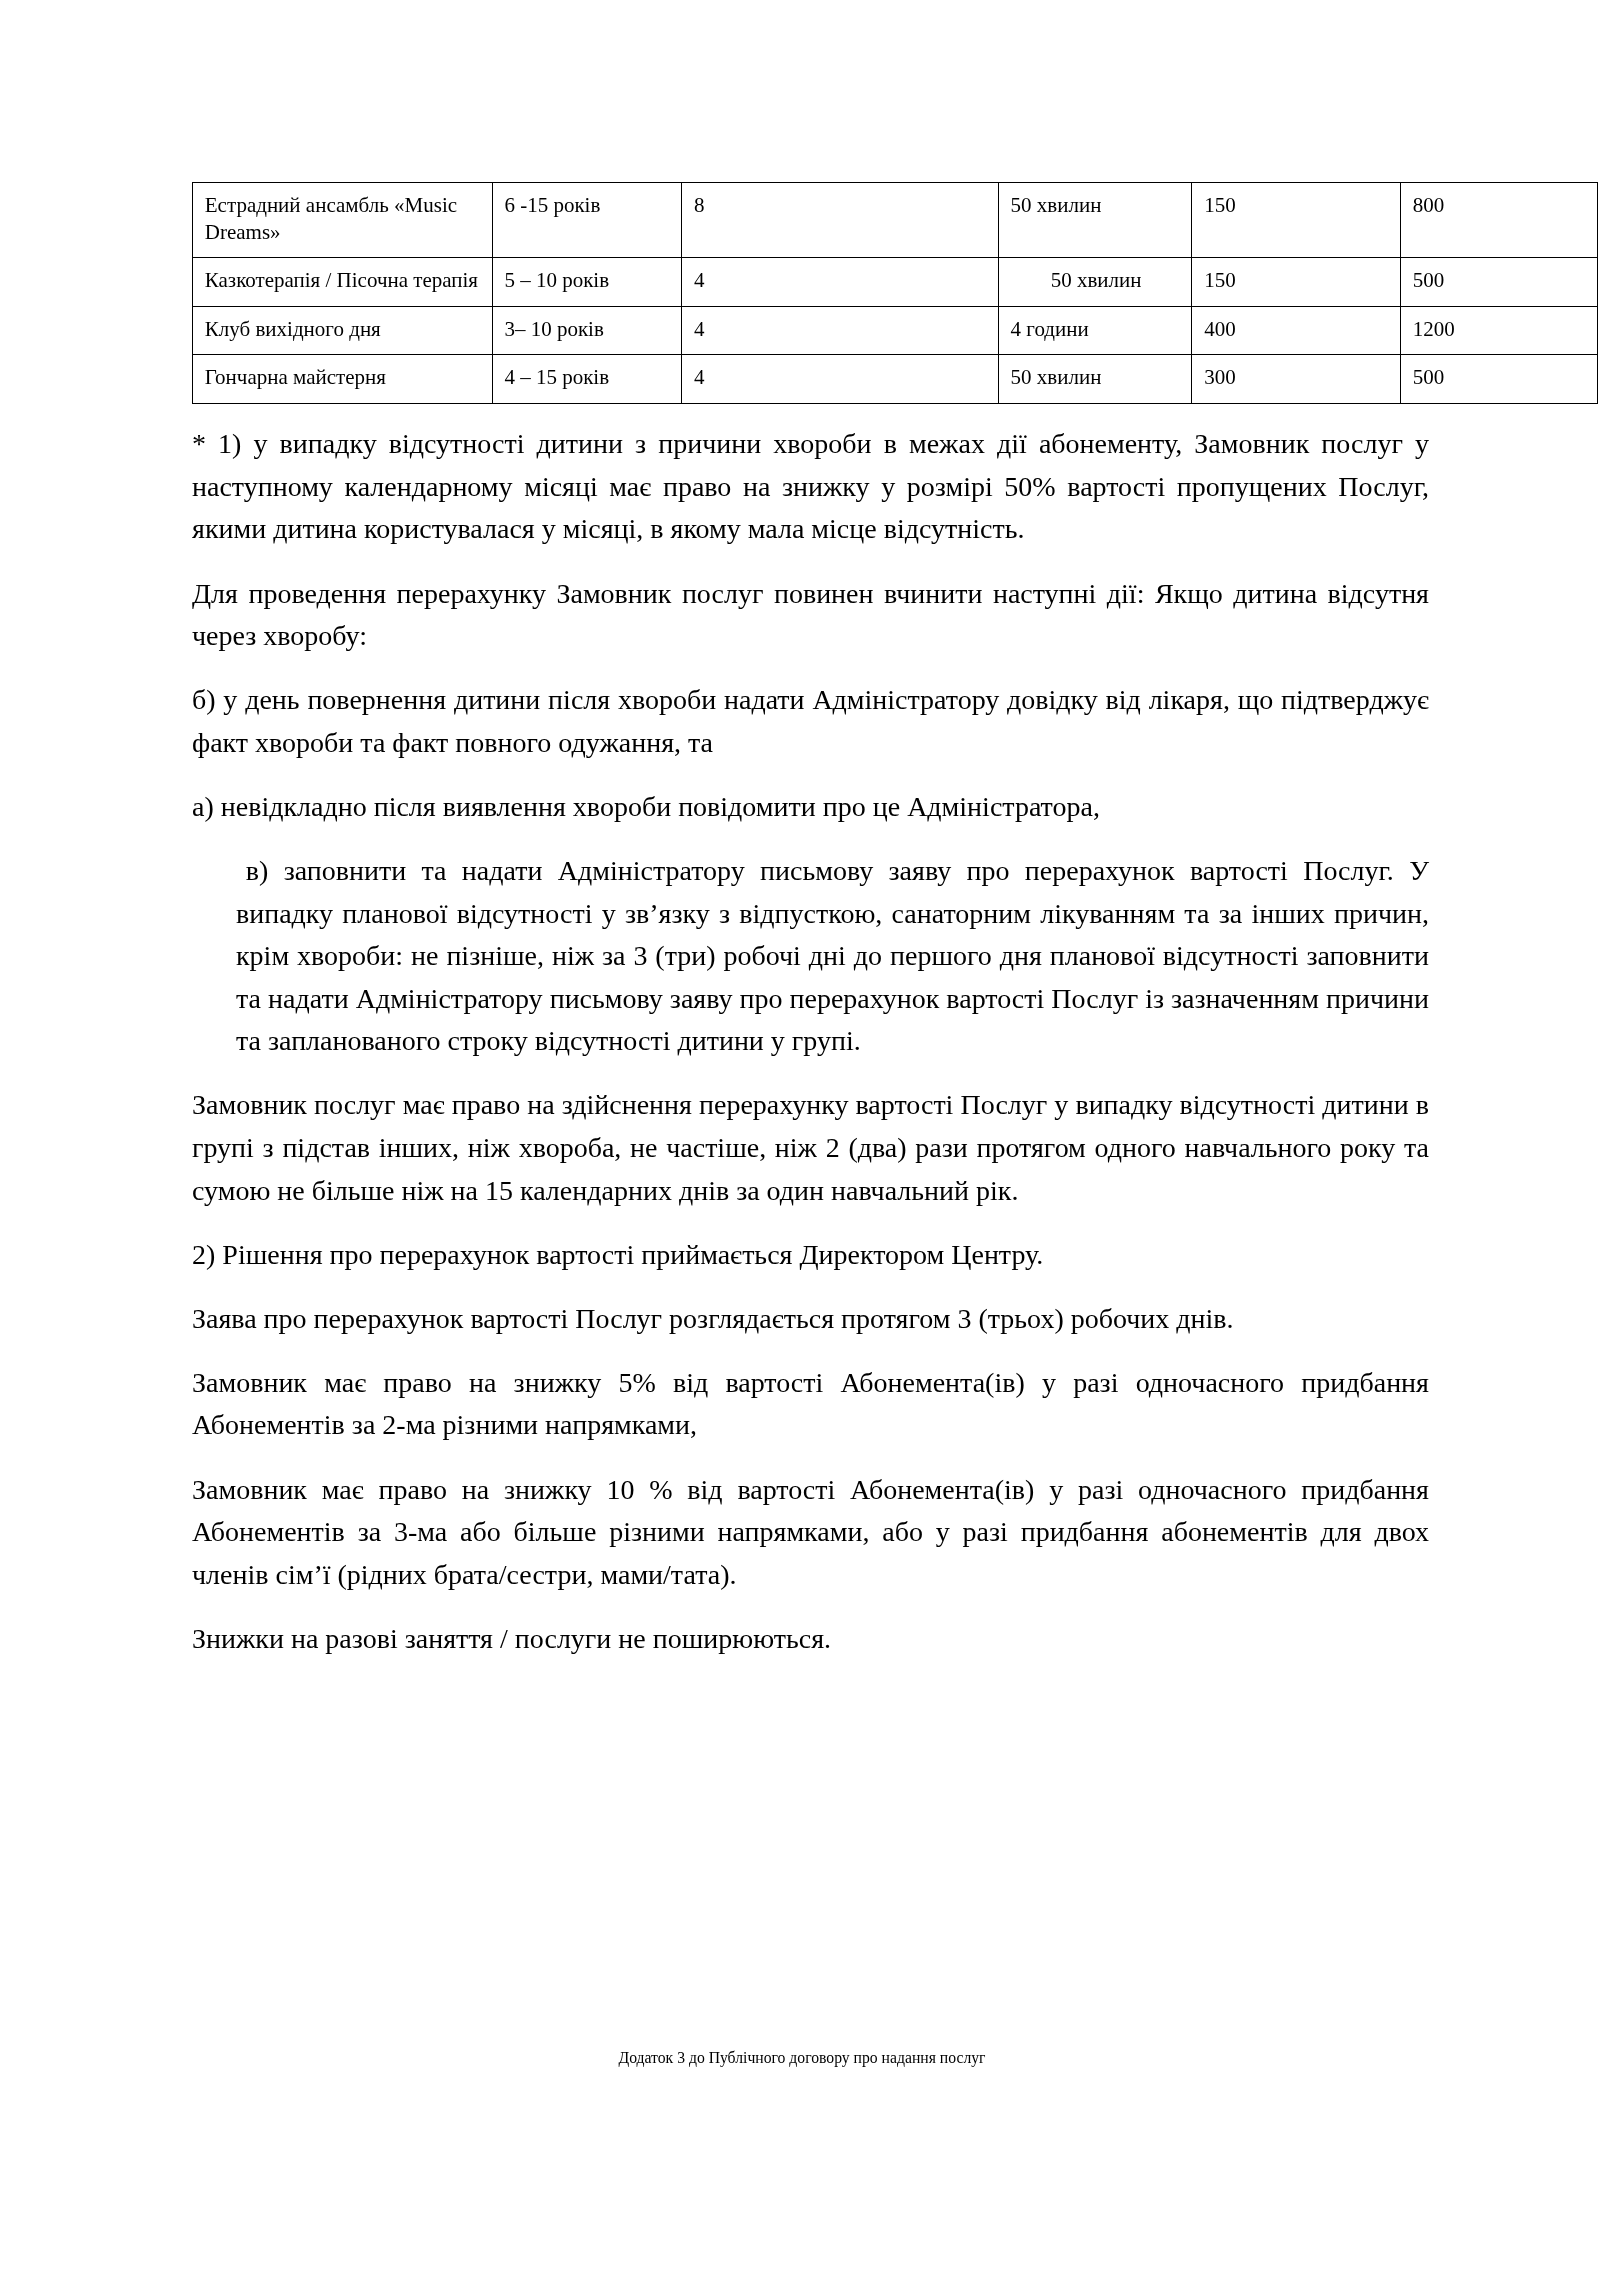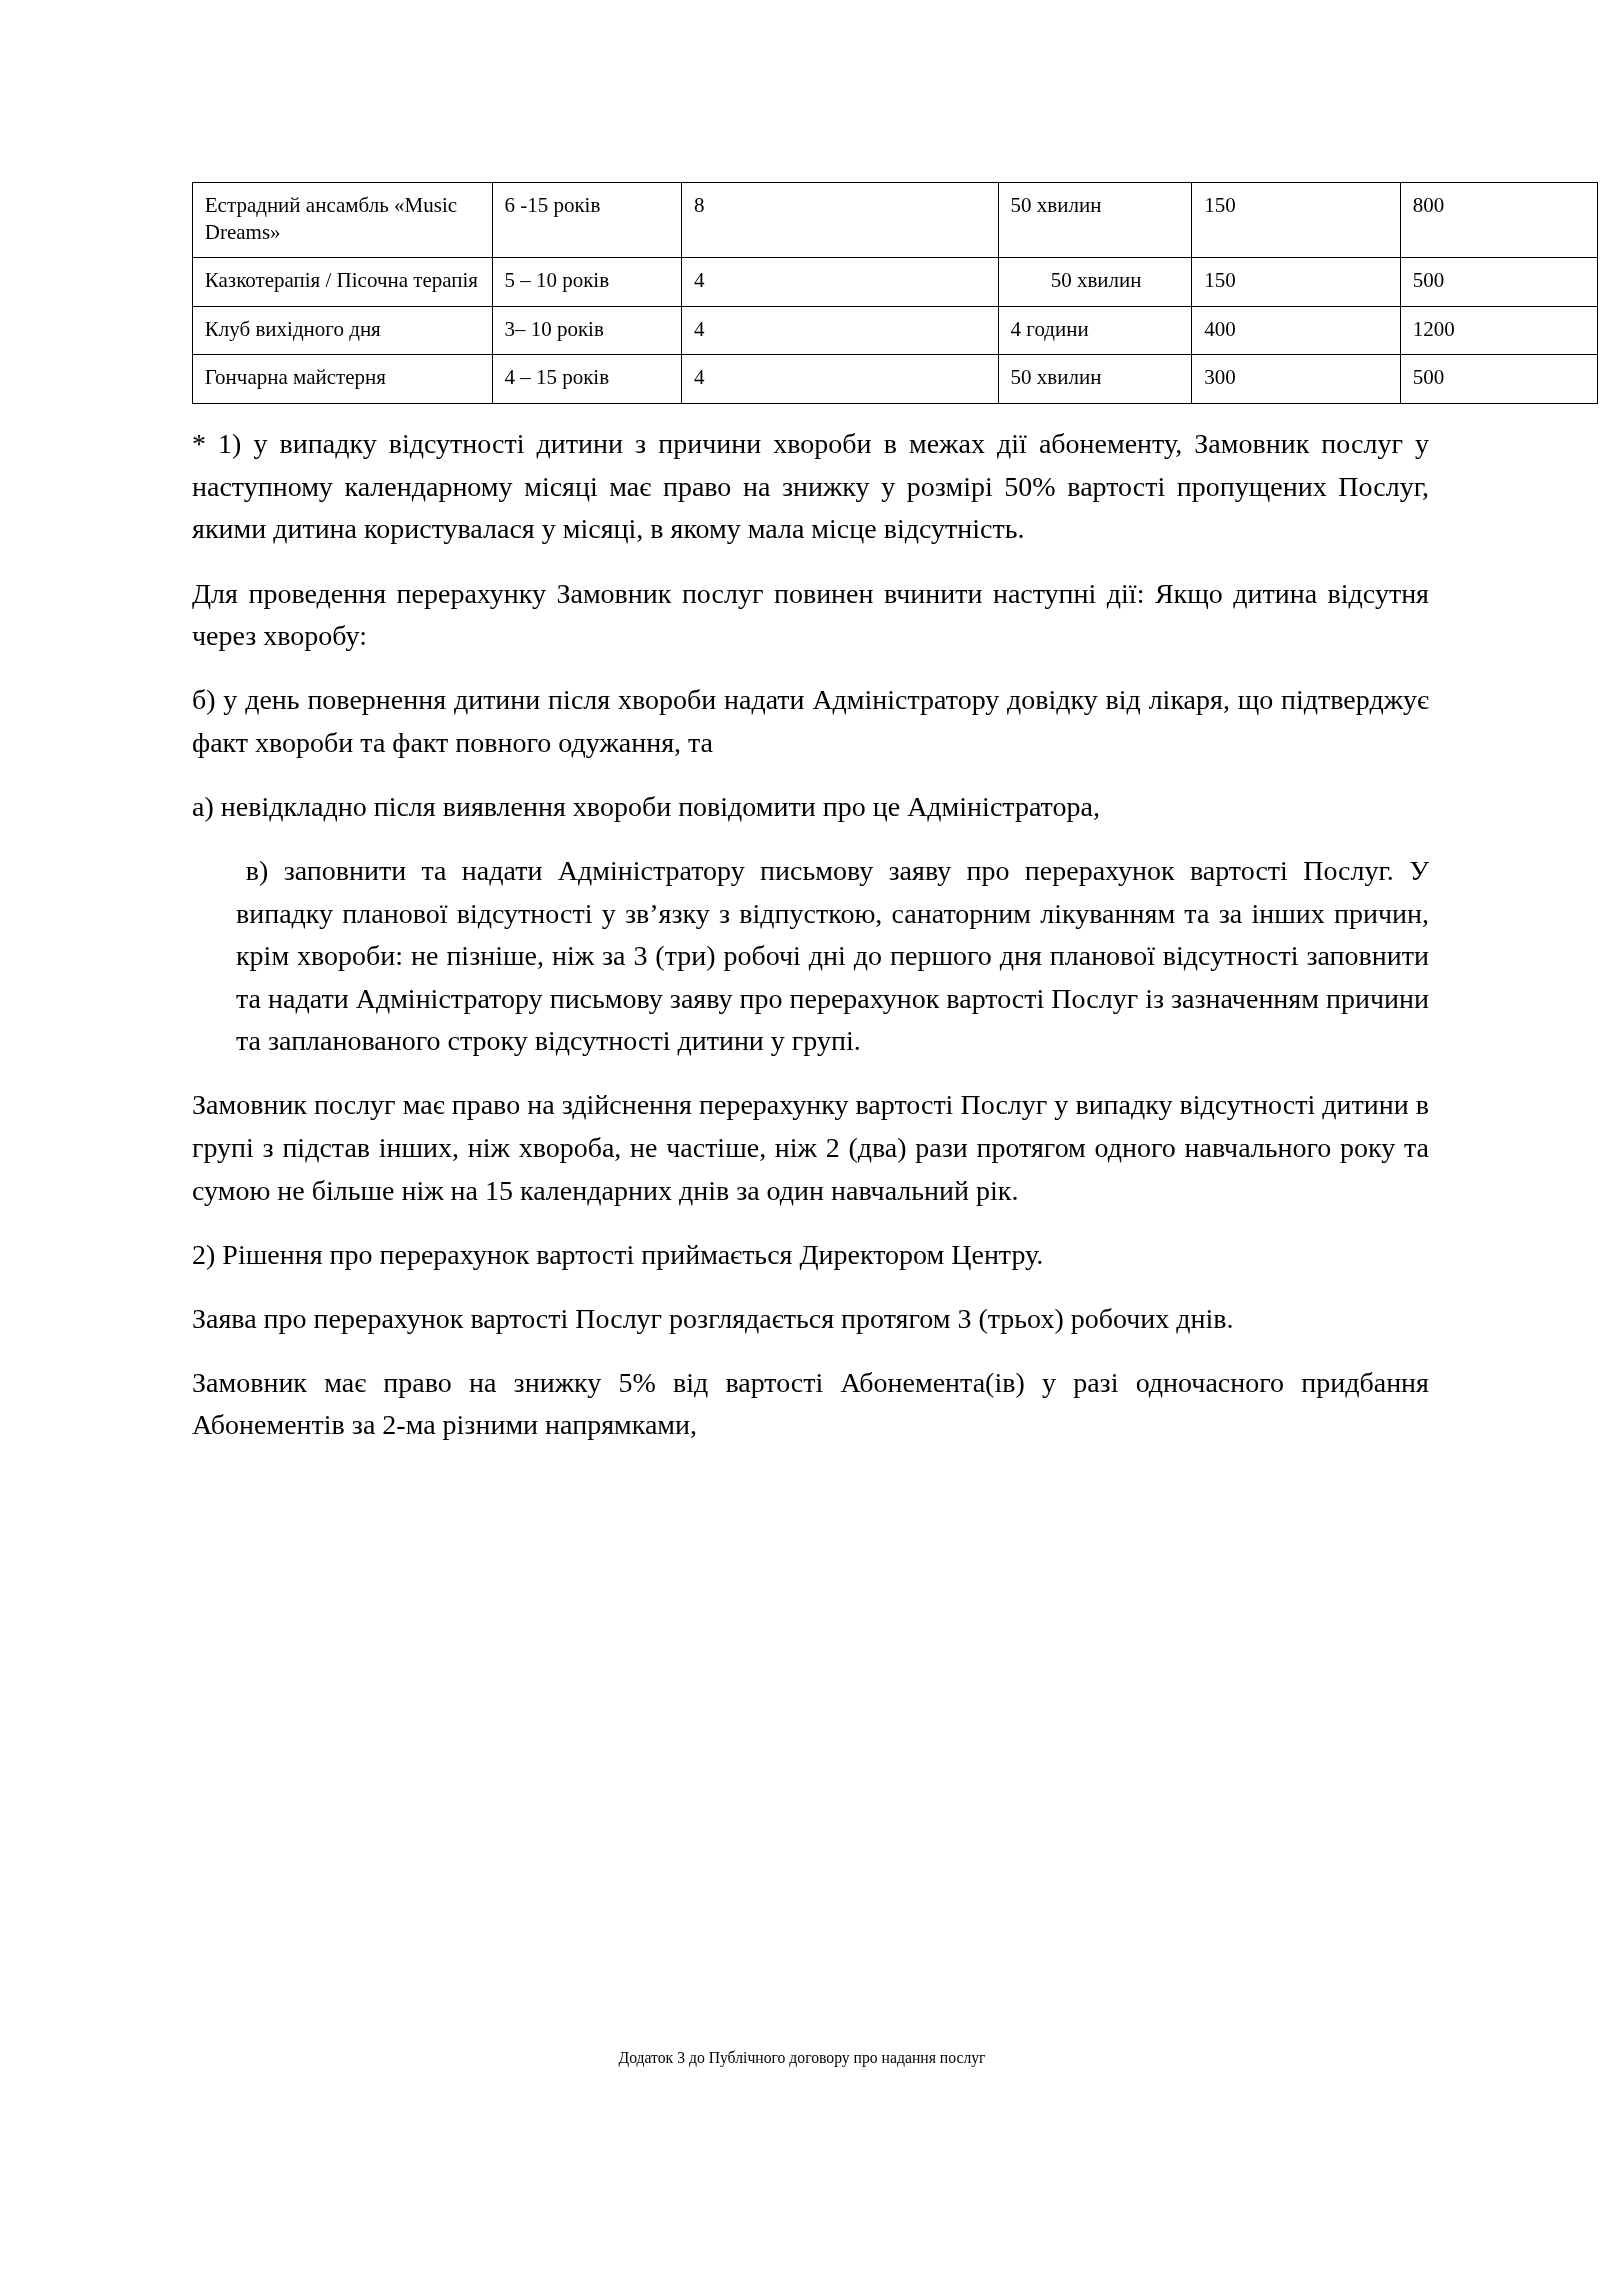--- a/index.html
+++ b/index.html
@@ -112,17 +112,19 @@
 
   <p class="para first">* 1) у випадку відсутності дитини з причини хвороби в межах дії абонементу, Замовник послуг у наступному календарному місяці має право на знижку у розмірі 50% вартості пропущених Послуг, якими дитина користувалася у місяці, в якому мала місце відсутність.</p>
   <p class="para">Для проведення перерахунку Замовник послуг повинен вчинити наступні дії: Якщо дитина відсутня через хворобу:</p>
   <p class="para">б) у день повернення дитини після хвороби надати Адміністратору довідку від лікаря, що підтверджує факт хвороби та факт повного одужання, та</p>
   <p class="para">а) невідкладно після виявлення хвороби повідомити про це Адміністратора,</p>
   <p class="para indented">в) заповнити та надати Адміністратору письмову заяву про перерахунок вартості Послуг. У випадку планової відсутності у зв’язку з відпусткою, санаторним лікуванням та за інших причин, крім хвороби: не пізніше, ніж за 3 (три) робочі дні до першого дня планової відсутності заповнити та надати Адміністратору письмову заяву про перерахунок вартості Послуг із зазначенням причини та запланованого строку відсутності дитини у групі.</p>
   <p class="para">Замовник послуг має право на здійснення перерахунку вартості Послуг у випадку відсутності дитини в групі з підстав інших, ніж хвороба, не частіше, ніж 2 (два) рази протягом одного навчального року та сумою не більше ніж на 15 календарних днів за один навчальний рік.</p>
   <p class="para">2) Рішення про перерахунок вартості приймається Директором Центру.</p>
   <p class="para">Заява про перерахунок вартості Послуг розглядається протягом 3 (трьох) робочих днів.</p>
   <p class="para">Замовник має право на знижку 5% від вартості Абонемента(ів) у разі одночасного придбання Абонементів за 2-ма різними напрямками,</p>
+  <p class="para">Замовник має право на знижку 10 % від вартості Абонемента(ів) у разі одночасного придбання Абонементів за 3-ма або більше різними напрямками, або у разі придбання абонементів для двох членів сім’ї (рідних брата/сестри, мами/тата).</p>
+  <p class="para">Знижки на разові заняття / послуги не поширюються.</p>
 
   <div class="footer">Додаток 3 до Публічного договору про надання послуг</div>
 
 </div>
 
 
 </body></html>

